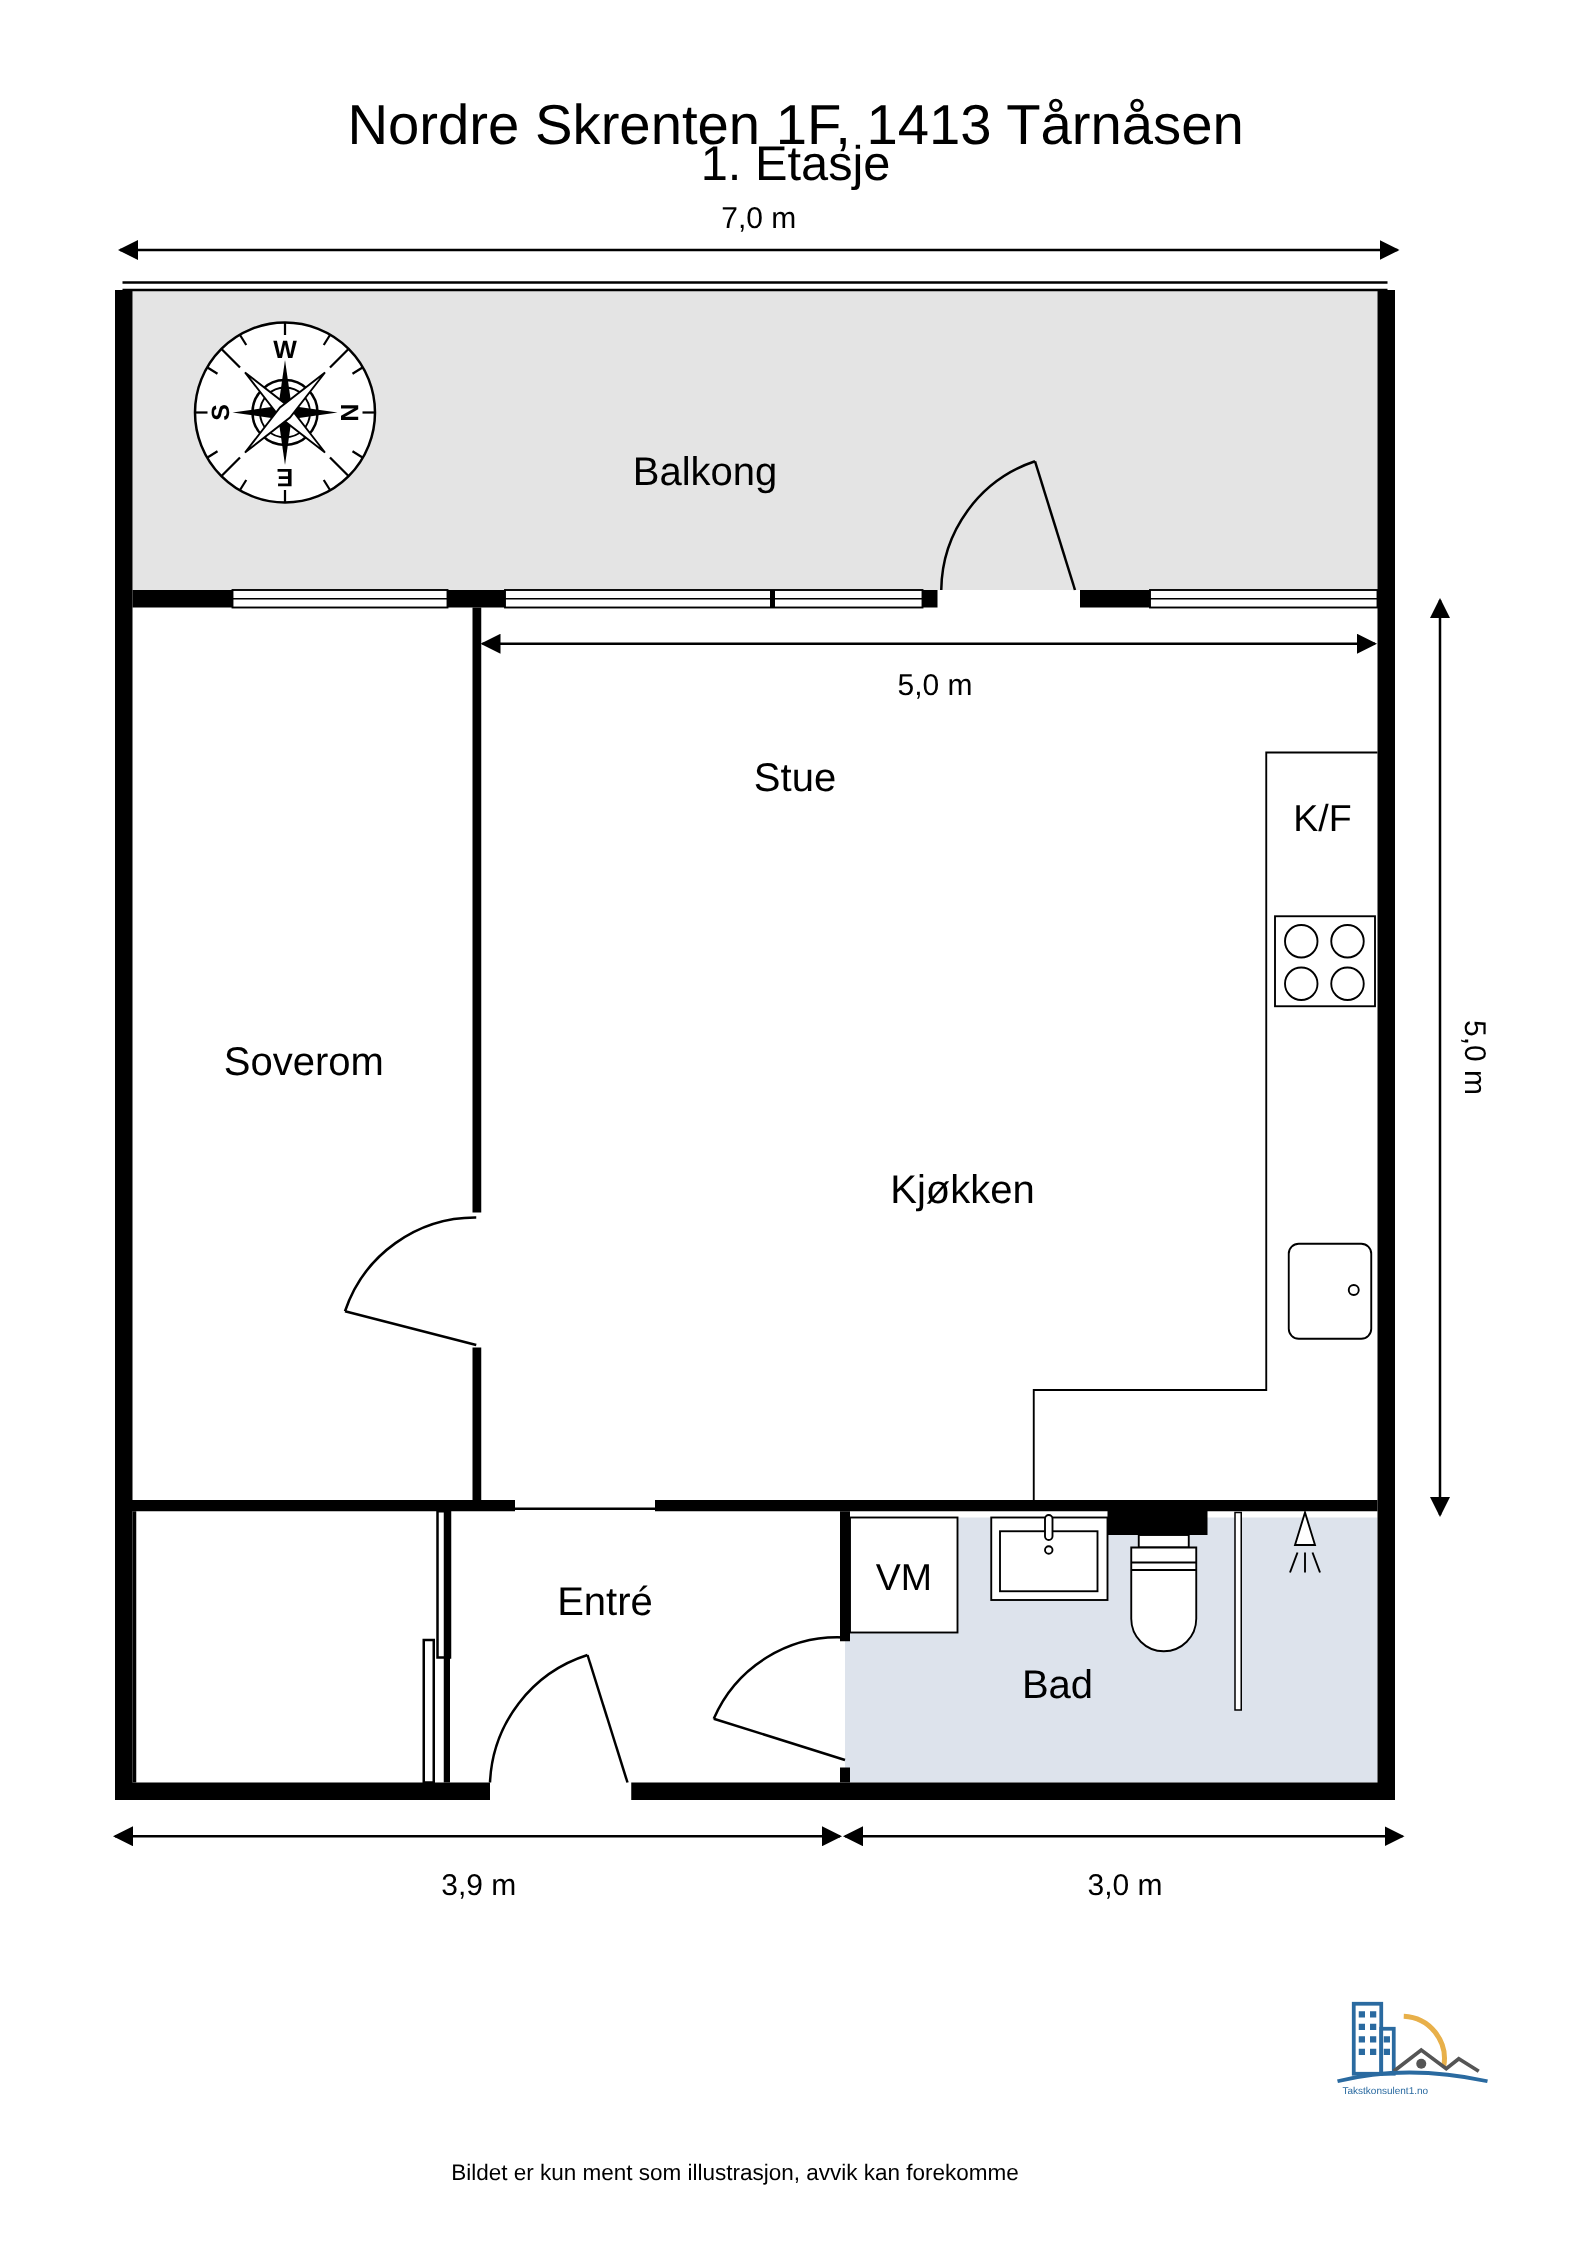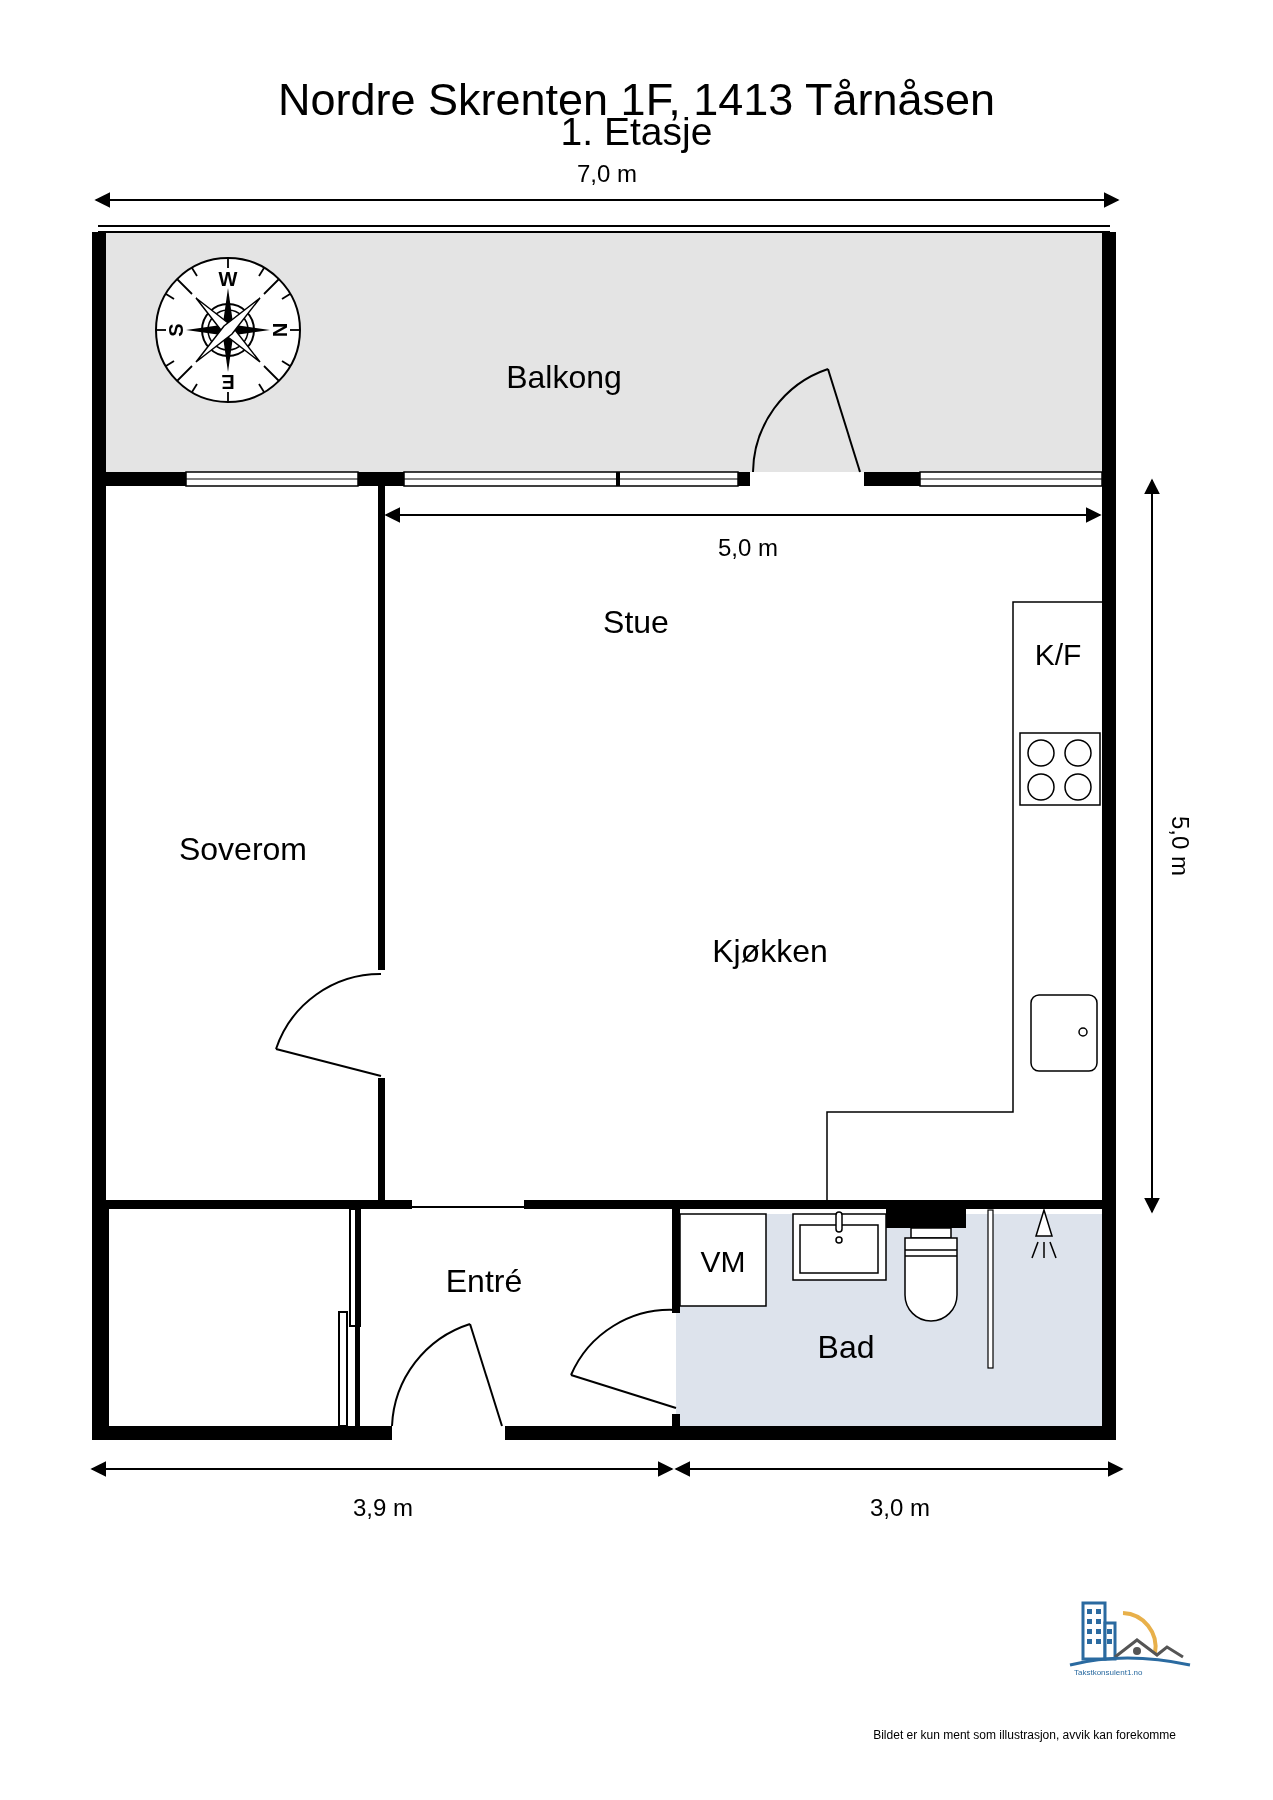--- a/index.html
+++ b/index.html
@@ -6,21 +6,21 @@
   body { width: 1273px; height: 1800px; position: relative; overflow: hidden;
          font-family: "Liberation Sans", sans-serif; color: #000; }
   .title { position: absolute; left: 0; width: 1273px; text-align: center; }
   #t1 { top: 74px; font-size: 45px; line-height: 52px; }
   #t2 { top: 110px; font-size: 39px; line-height: 44px; }
   svg#plan { position: absolute; left: 0; top: 0; }
   .lbl { font-family: "Liberation Sans", sans-serif; fill: #000; }
   .room { font-size: 32px; }
   .dim { font-size: 24px; }
   .fix { font-size: 30px; }
-  #footer { position: absolute; top: 1728px; left: 0; width: 1176px; text-align: right; font-size: 12px; }
+  #footer { position: absolute; top: 1728px; left: 0; width: 1176px; text-align: center; font-size: 18px; }
   #logo { position: absolute; left: 1065px; top: 1585px; width: 140px; height: 95px; }
   #logo-text { position: absolute; left: 1074px; top: 1668px; font-size: 8px; font-weight: normal; color: #2a6aa0; }
 </style>
 </head>
 <body>
 
 <div id="t1" class="title">Nordre Skrenten 1F, 1413 Tårnåsen</div>
 <div id="t2" class="title">1. Etasje</div>
 
 <svg id="plan" width="1273" height="1800" viewBox="0 0 1273 1800">

